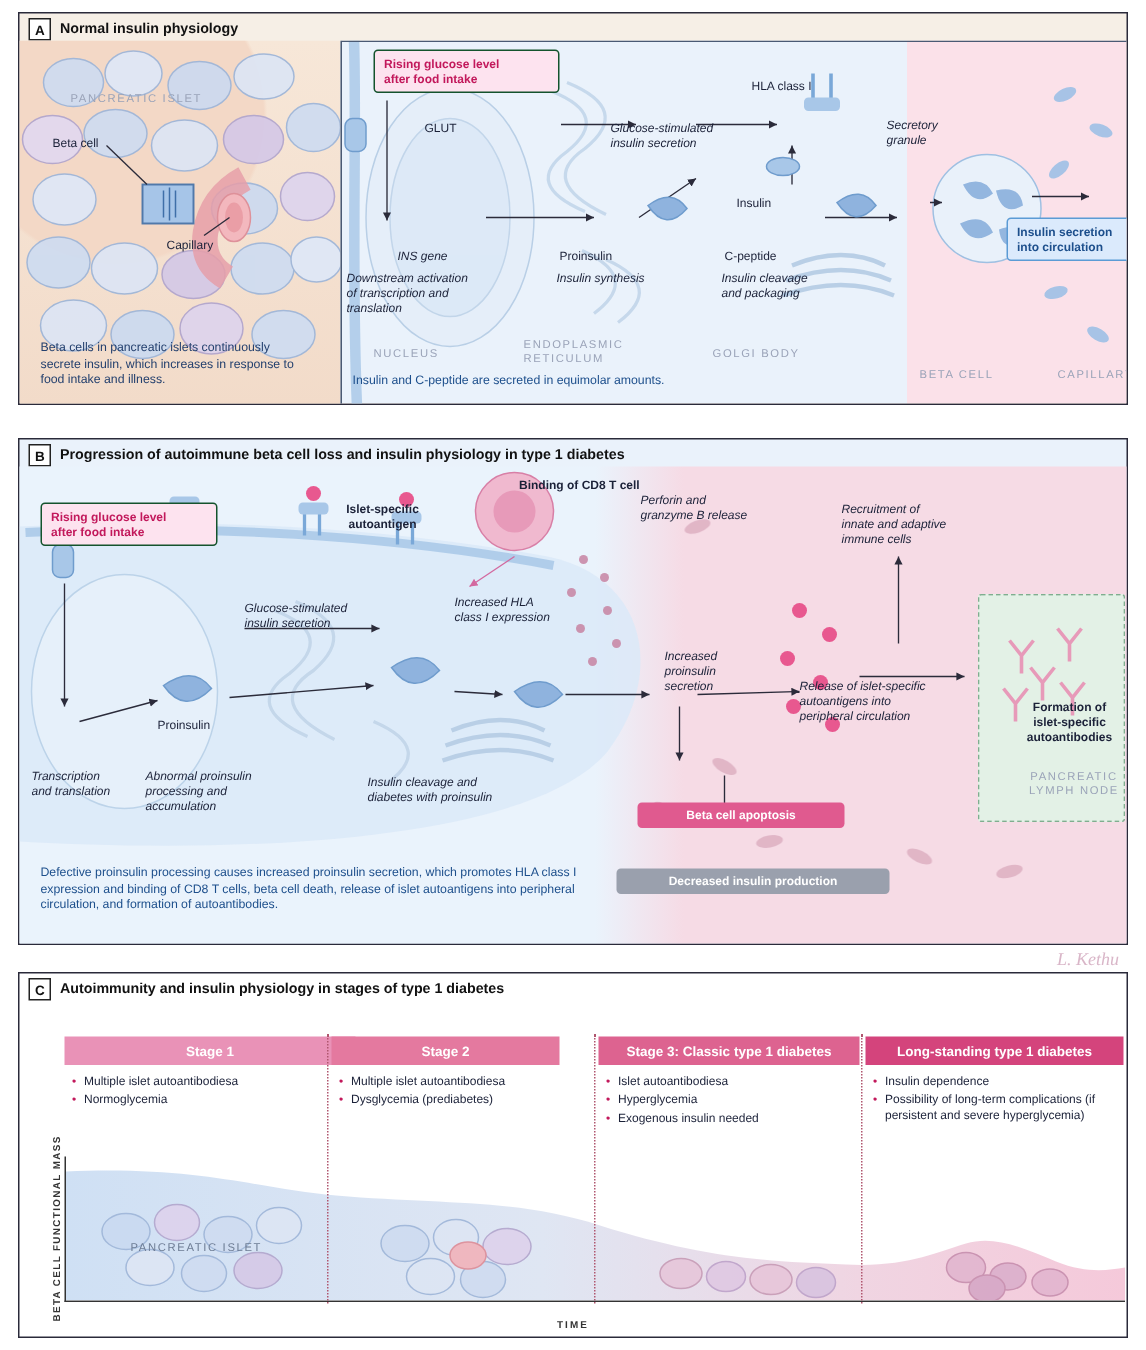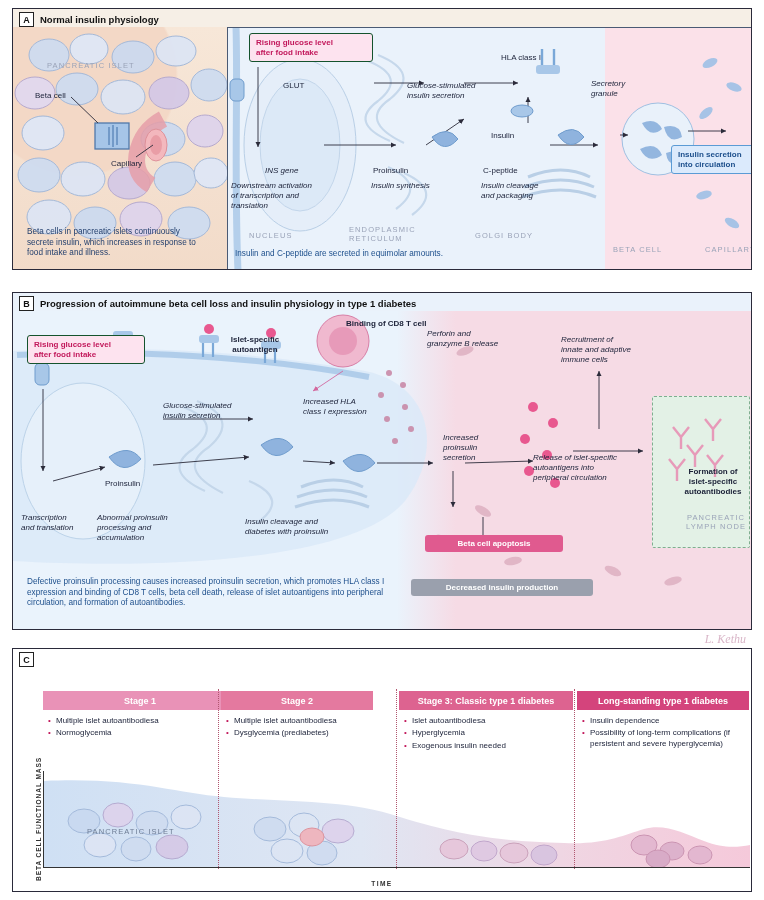--- a/index.html
+++ b/index.html
@@ -377,20 +377,21 @@
 
       <div class="capt" style="left:14px;top:266px;width:370px;color:#1d4f8c;">Defective proinsulin processing causes increased proinsulin secretion, which promotes HLA class I expression and binding of CD8 T cells, beta cell death, release of islet autoantigens into peripheral circulation, and formation of autoantibodies.</div>
     </div>
   </div>
 
   <div class="sig">L. Kethu</div>
 
   <div class="panel" id="panelC">
     <div class="panel-head">
       <span class="badge">C</span>
+      <span>Autoimmunity and insulin physiology in stages of type 1 diabetes</span>
     </div>
     <div class="panel-body">
 
       <div class="yaxis">
         <span style="left:8px;top:186px;">BETA CELL FUNCTIONAL MASS</span>
       </div>
 
       <div class="stage-head" style="left:30px;width:194px;background:#e992b7;">Stage 1</div>
       <div class="stage-head" style="left:208px;width:152px;background:#e4799f;">Stage 2</div>
       <div class="stage-head" style="left:386px;width:174px;background:#dd6390;">Stage 3: Classic type 1 diabetes</div>

